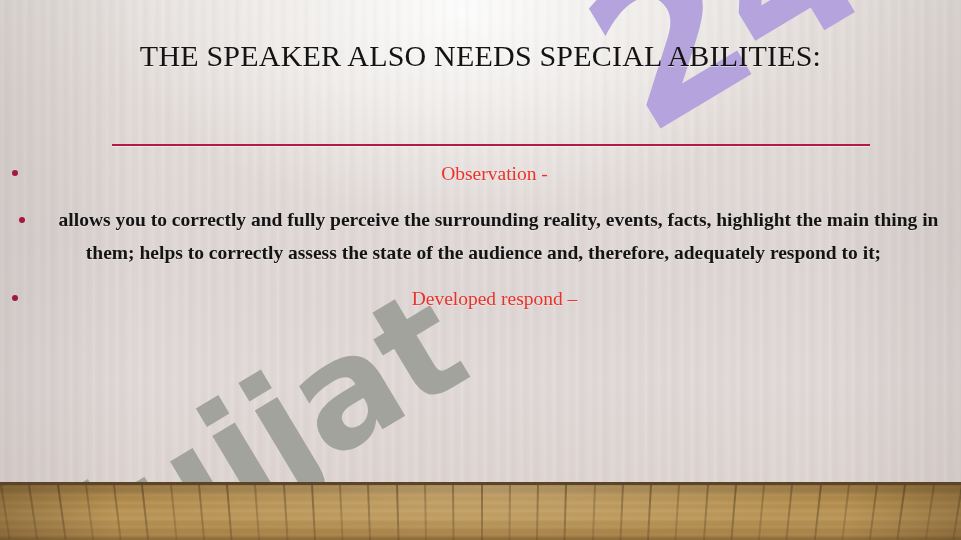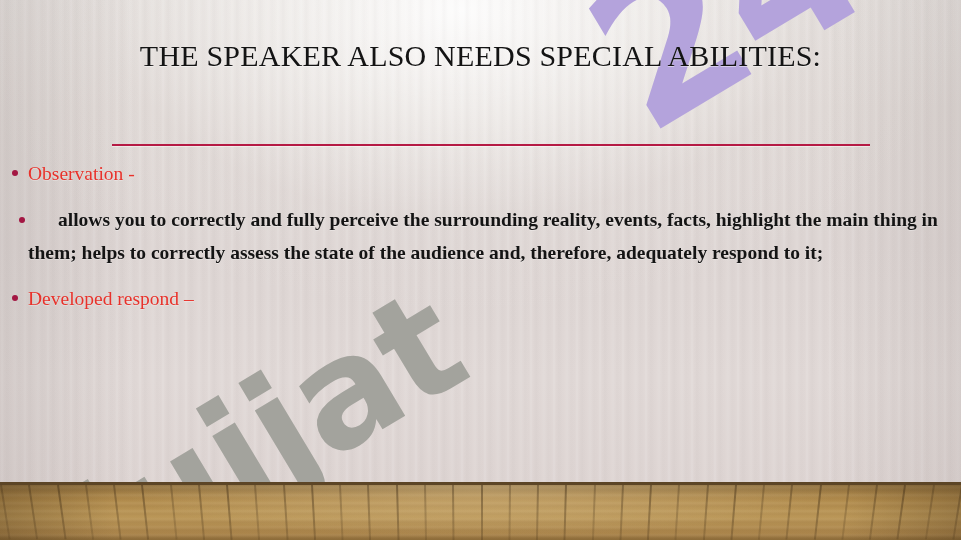--- a/index.html
+++ b/index.html
@@ -176,20 +176,21 @@
     left: 0; top: 157px;
     width: 961px;
   }
   .para {
     position: relative;
     margin: 0 0 0 0;
     padding-left: 28px;
     font-size: 19.5px;
     line-height: 33.5px;
     color: #141414;
+    text-align: center;
   }
   .para.head {
     font-size: 19.5px;
     color: #e8322b;
     padding-bottom: 12px;
   }
   .para.head .txt { color: #e8322b; }
   .para.body-txt {
     padding-right: 22px;
     padding-bottom: 12px;

